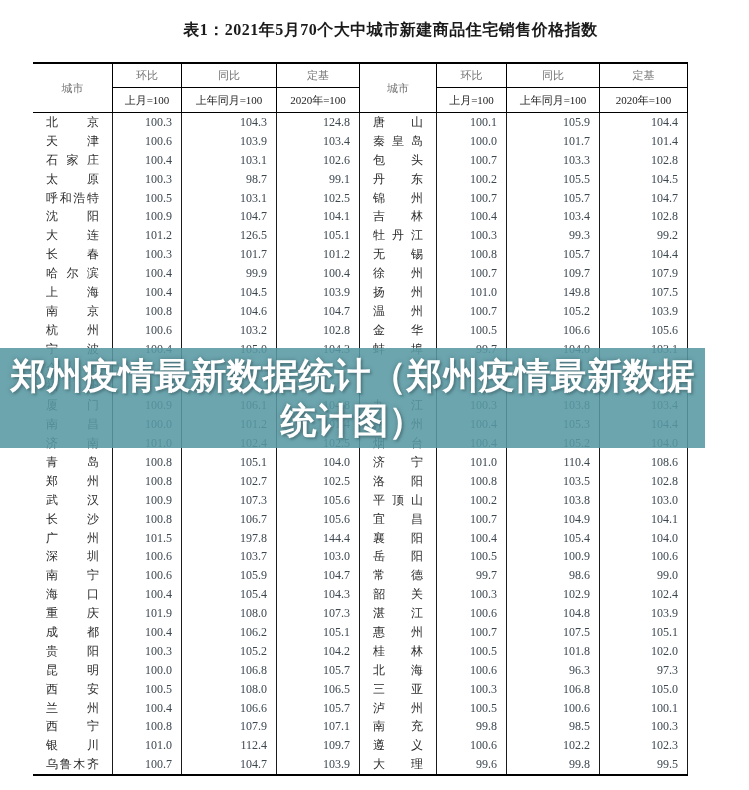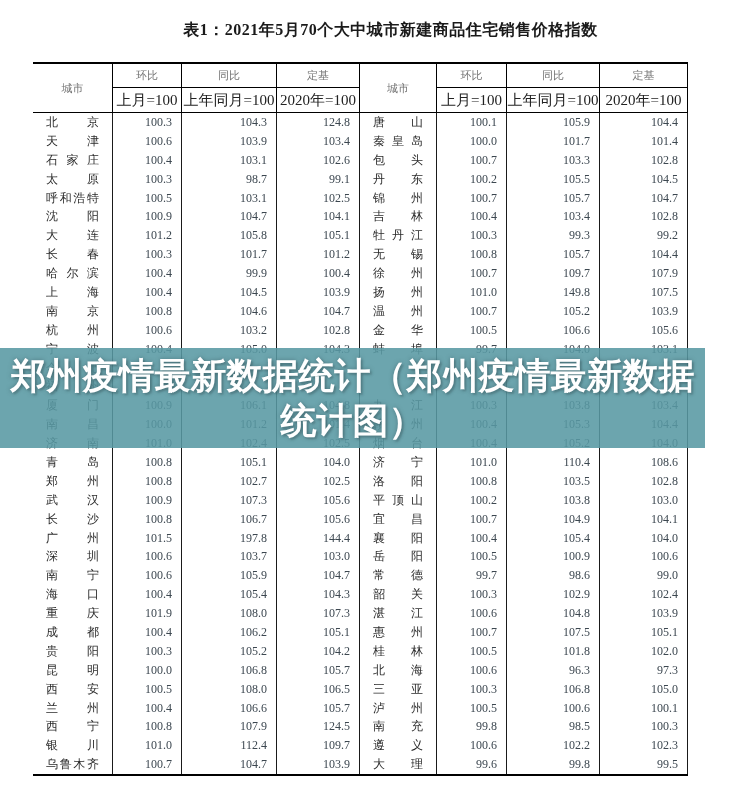--- a/index.html
+++ b/index.html
@@ -31,21 +31,21 @@
   }
   .thead .grid-row { grid-template-rows:24px 24px; }
   .hcell {
     display:flex; align-items:center; justify-content:center;
     font-size:11px; color:#737373;
     border-right:1px solid #000;
     white-space:nowrap;
   }
   .hcell.city-h { grid-row:1 / 3;text-align:center; }
   .hcell.top-h { border-bottom:1px solid #000; }
-  .hcell.sub-h { font-size:15px; color:#222; }
+  .hcell.sub-h { font-size:11px; color:#222; }
   .tbody .grid-row { height:18.9px; }
   .cell {
     display:flex; align-items:center;
     font-size:12px; color:#3c4750;
     border-right:1px solid #1a1a1a;
     overflow:hidden;
   }
   .cell.city {
     justify-content:space-between;
     padding:0 13px;
@@ -201,21 +201,21 @@
           <div class="cell val">100.4</div>
           <div class="cell val">103.4</div>
           <div class="cell val">102.8</div>
         </div>
         <div class="grid-row">
           <div class="cell city">
             <span>大</span>
             <span>连</span>
           </div>
           <div class="cell val">101.2</div>
-          <div class="cell val">105.8</div>
+          <div class="cell val">126.5</div>
           <div class="cell val">105.1</div>
           <div class="cell city">
             <span>牡</span>
             <span>丹</span>
             <span>江</span>
           </div>
           <div class="cell val">100.3</div>
           <div class="cell val">99.3</div>
           <div class="cell val">99.2</div>
         </div>
@@ -615,21 +615,21 @@
           <div class="cell val">100.6</div>
           <div class="cell val">100.1</div>
         </div>
         <div class="grid-row">
           <div class="cell city">
             <span>西</span>
             <span>宁</span>
           </div>
           <div class="cell val">100.8</div>
           <div class="cell val">107.9</div>
-          <div class="cell val">124.5</div>
+          <div class="cell val">107.1</div>
           <div class="cell city">
             <span>南</span>
             <span>充</span>
           </div>
           <div class="cell val">99.8</div>
           <div class="cell val">98.5</div>
           <div class="cell val">100.3</div>
         </div>
         <div class="grid-row">
           <div class="cell city">

